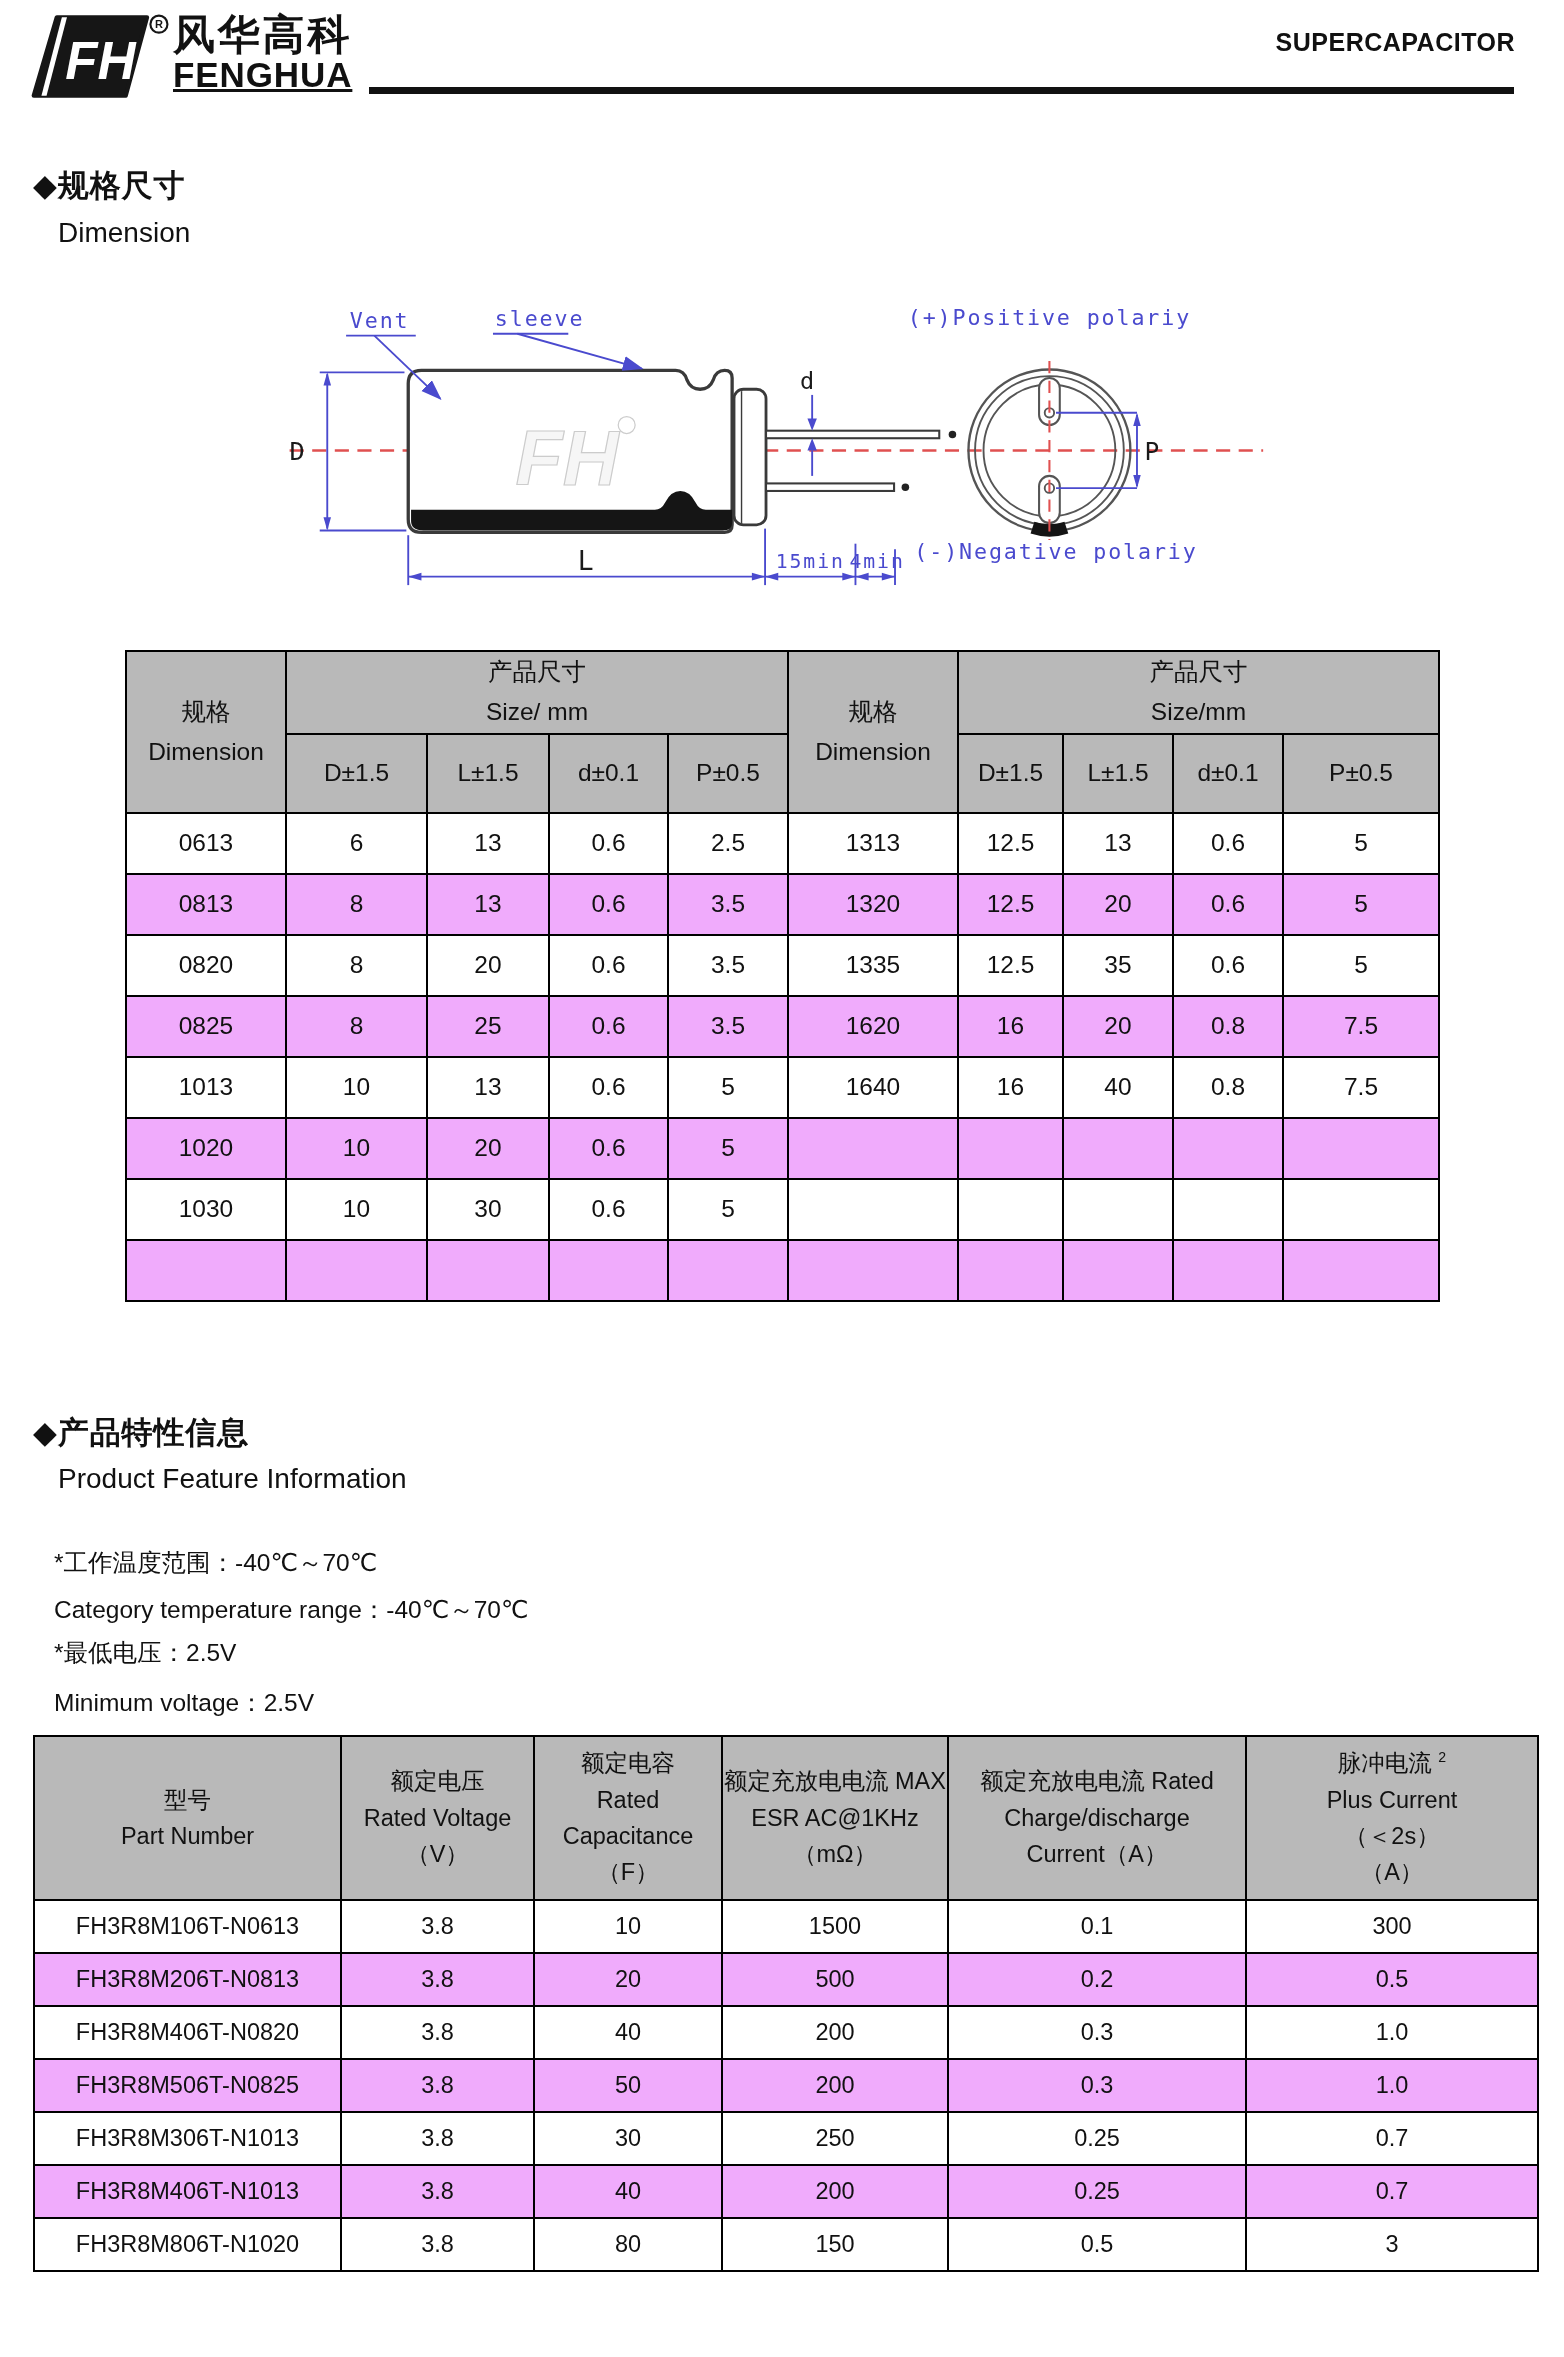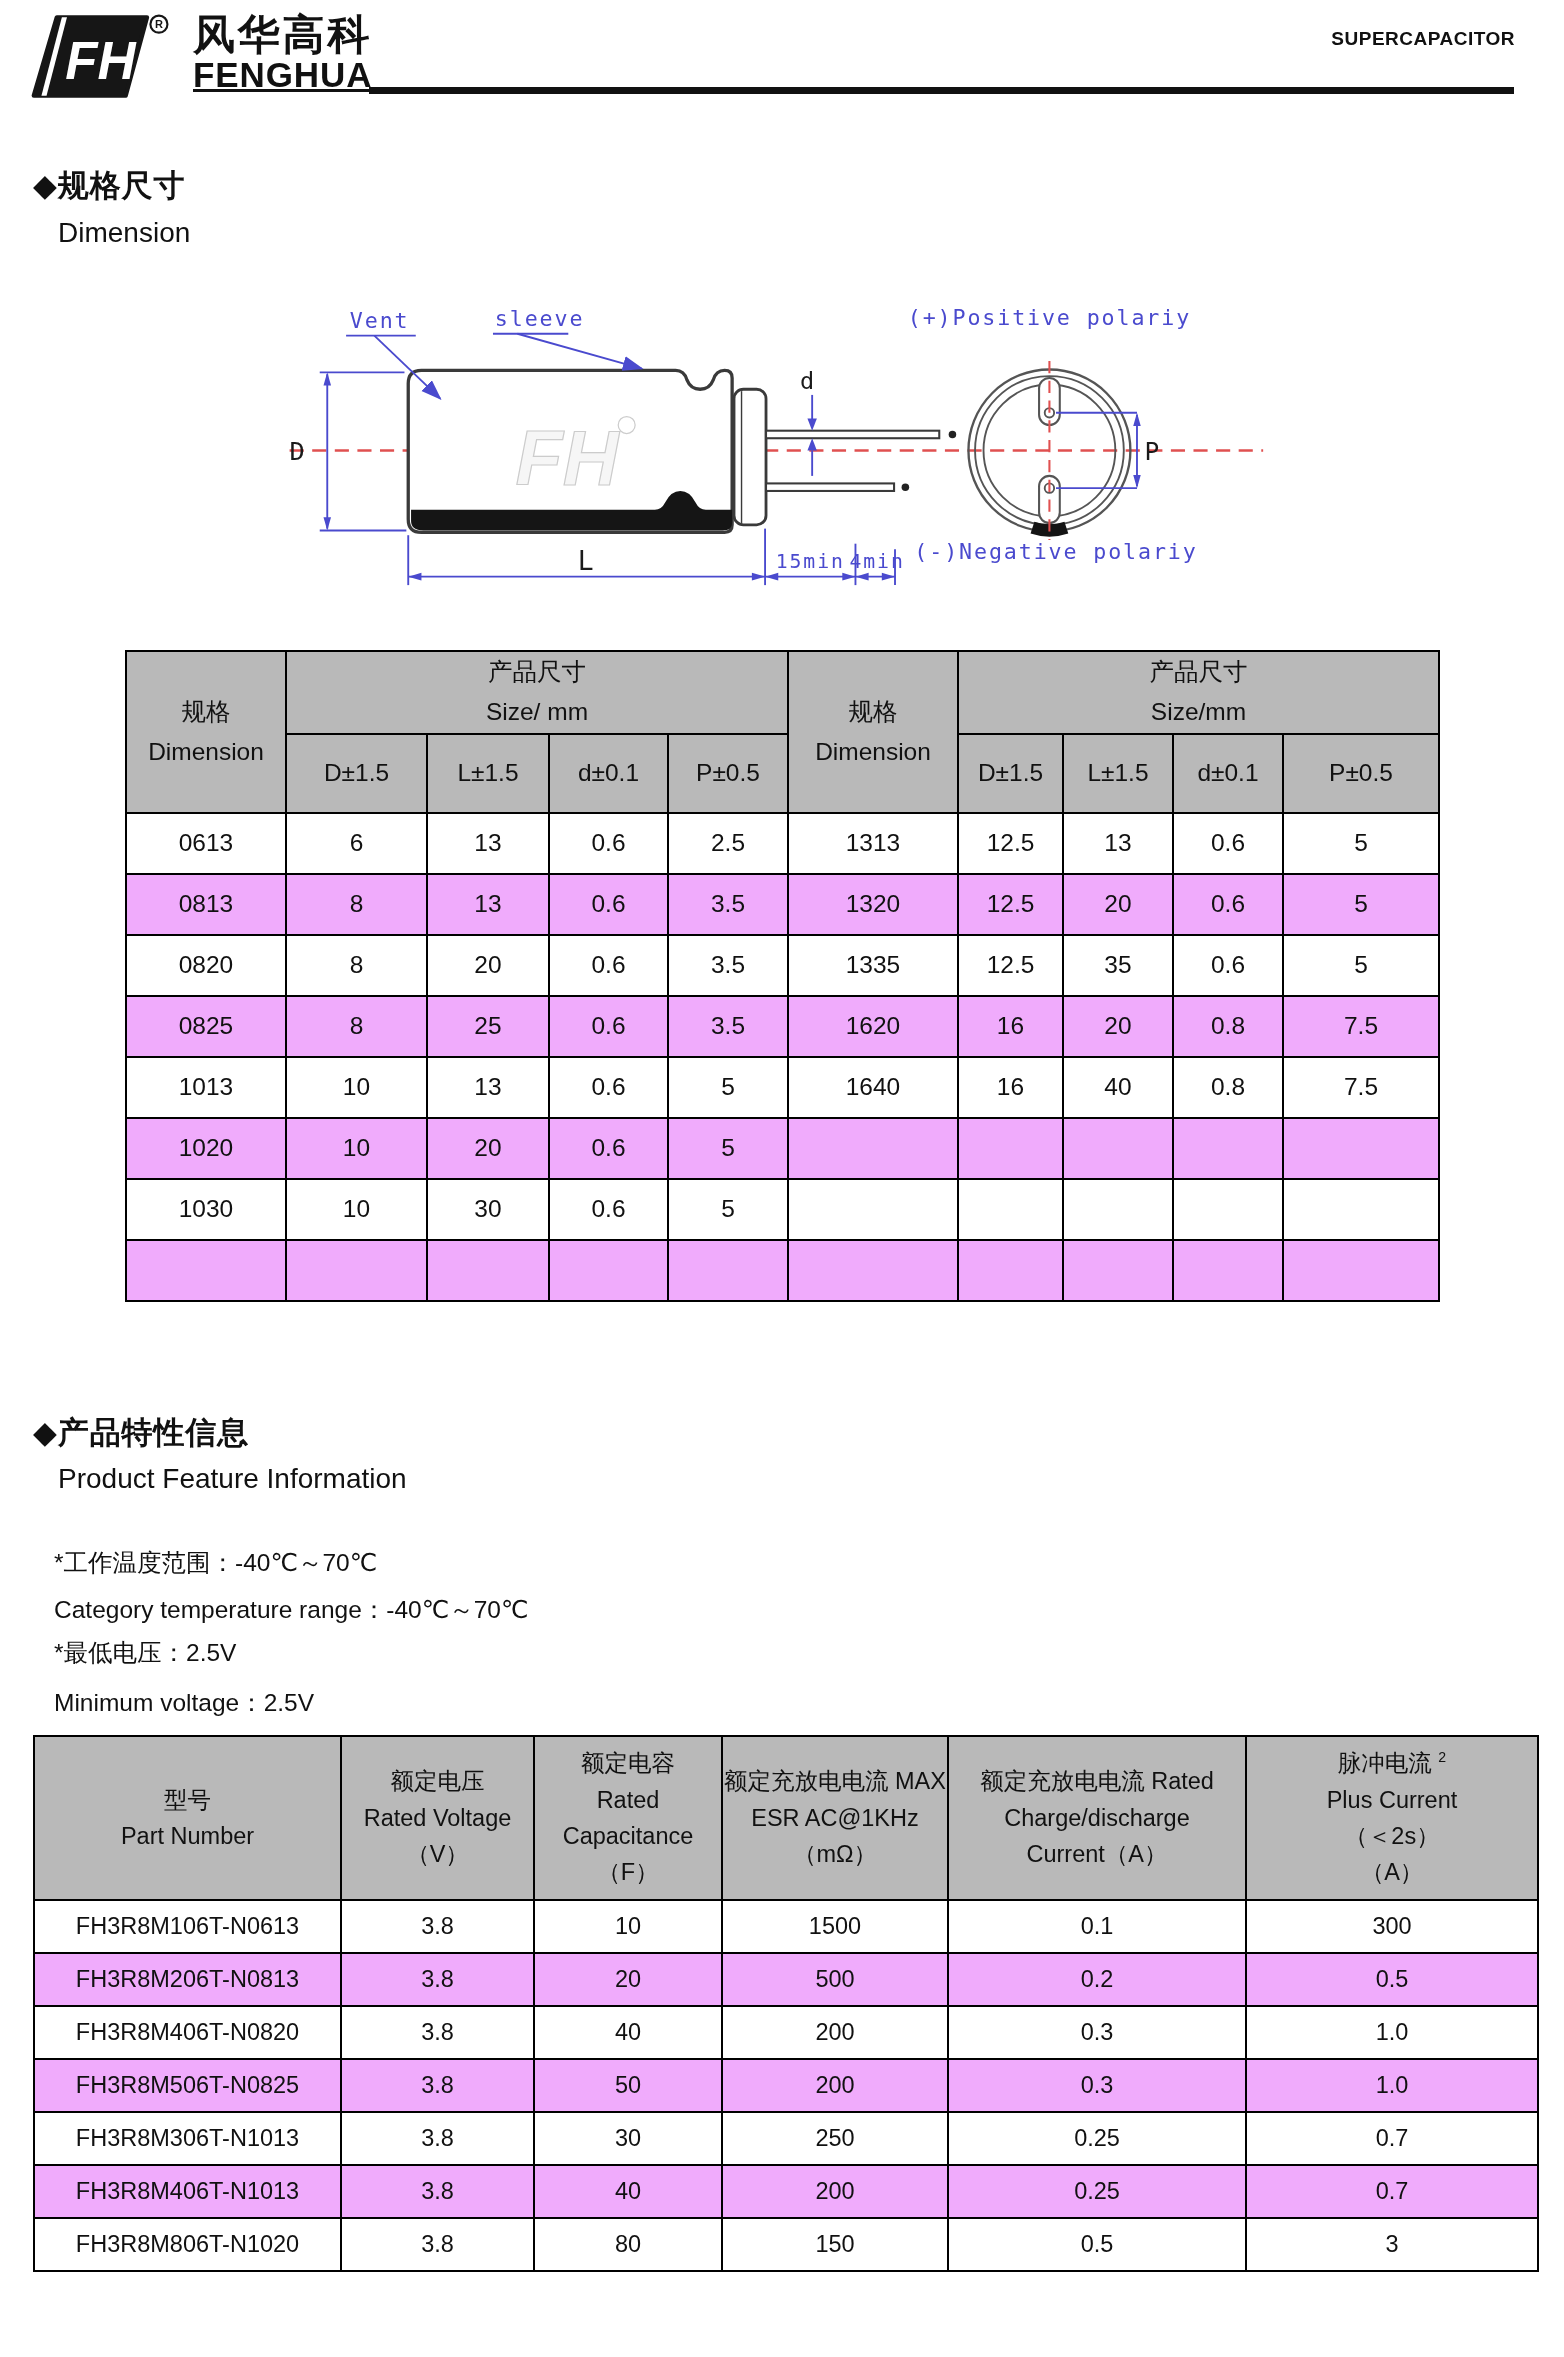--- a/index.html
+++ b/index.html
@@ -5,24 +5,24 @@
   * { margin:0; padding:0; box-sizing:border-box; }
   html,body { background:#ffffff; }
   body {
     width:1564px; height:2358px; position:relative;
     font-family:"Liberation Sans", "DejaVu Sans", sans-serif;
     color:#111;
   }
 
   
   .brand-block { position:absolute; top:13px; left:21px; display:flex; align-items:flex-start; }
-  .brand-text { margin-left:23px; }
+  .brand-text { margin-left:3px; }
   .brand-cn { font-size:42px; font-weight:bold; letter-spacing:2.8px; line-height:1.05; }
   .brand-en { font-size:35px; font-weight:600; letter-spacing:0.9px; line-height:1.05;text-decoration:underline; }
-  .doc-title { position:absolute; top:28px; right:49px; font-size:19px; font-weight:bold; letter-spacing:0.5px; }
+  .doc-title { position:absolute; top:28px; right:49px; font-size:25px; font-weight:bold; letter-spacing:0.5px; }
   .header-rule { position:absolute; top:87px; left:369px; width:1145px; height:6.6px; background:#111; }
 
   
   .sec-title-cn { position:absolute; font-size:31px; font-weight:bold; letter-spacing:0.9px; }
   .sec-title-en { position:absolute; font-size:28px; }
   #sec1-cn { top:165px; left:33px; }
   #sec1-en { top:217px; left:58px; }
   #sec2-cn { top:1412px; left:33px; }
   #sec2-en { top:1463px; left:58px; }
 

